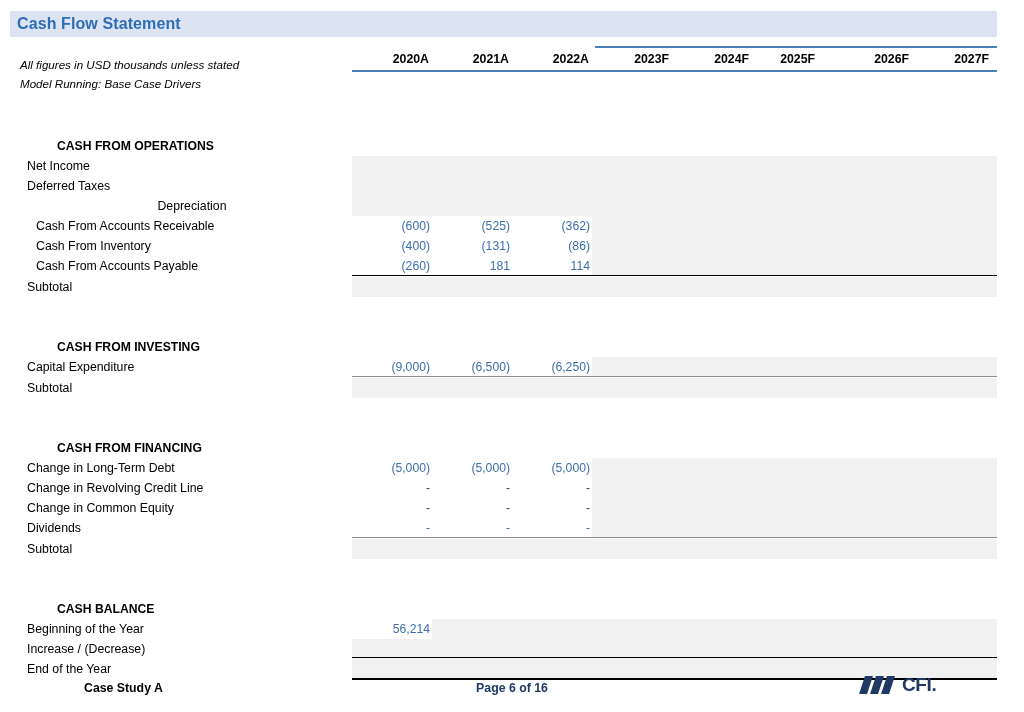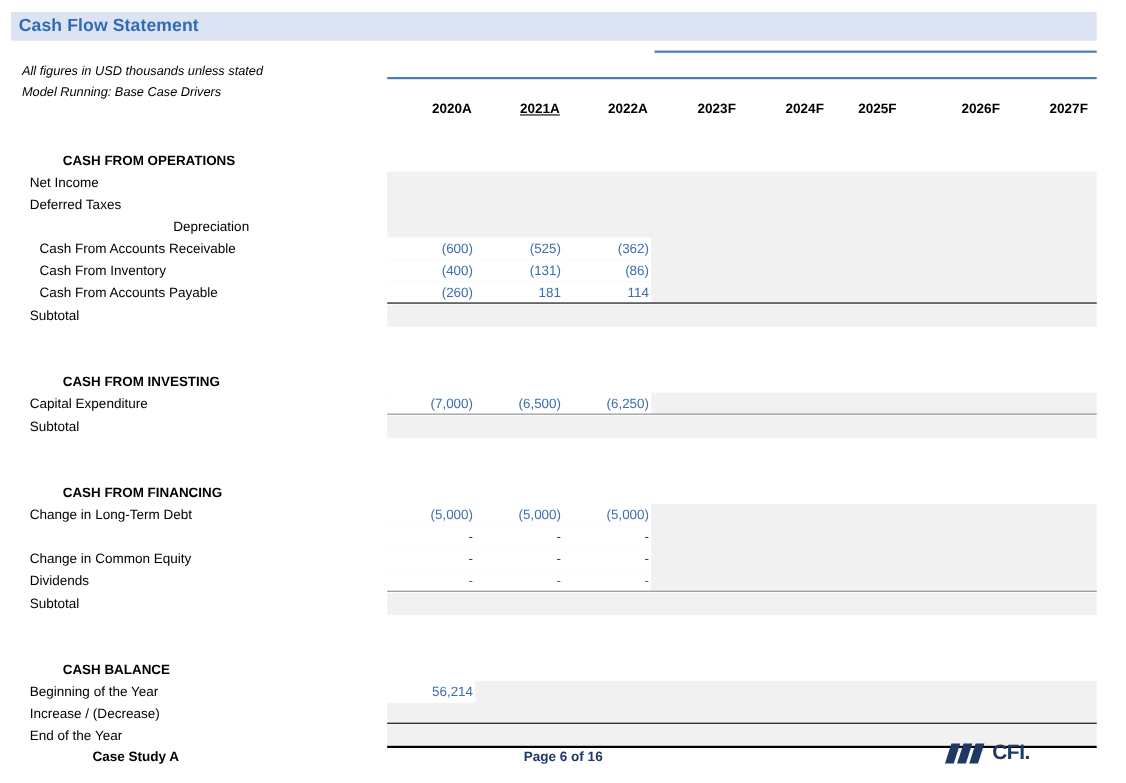--- a/index.html
+++ b/index.html
@@ -217,24 +217,24 @@
   </div>
 
   <div class="row" style="top:55px;">
     <span class="label italic">All figures in USD thousands unless stated</span>
   </div>
   <div class="row" style="top:74px;">
     <span class="label italic">Model Running: Base Case Drivers</span>
   </div>
 
   <div class="hdr-overline" style="top:46px;"></div>
-  <div class="row" style="top:48px;height:22px;margin-top:40px;">
+  <div class="row" style="top:48px;height:22px;">
     <div class="hdr-cells">
       <div class="hdr-cell" style="left:0px;">2020A</div>
-      <div class="hdr-cell" style="left:80px;text-decoration:underline;">2021A</div>
+      <div class="hdr-cell" style="left:80px;">2021A</div>
       <div class="hdr-cell" style="left:160px;">2022A</div>
       <div class="hdr-cell" style="left:240px;">2023F</div>
       <div class="hdr-cell" style="left:320px;">2024F</div>
       <div class="hdr-cell" style="left:386px;">2025F</div>
       <div class="hdr-cell" style="left:480px;">2026F</div>
       <div class="hdr-cell" style="left:560px;">2027F</div>
     </div>
   </div>
   <div class="hdr-underline" style="top:70px;"></div>
 
@@ -315,21 +315,21 @@
   </div>
 
   <div class="row" style="top:337px;">
     <span class="label ind0 section">CASH FROM INVESTING</span>
   </div>
 
   <div class="row" style="top:357px;">
     <div class="band"></div>
     <span class="label ind1">Capital Expenditure</span>
     <div class="cells">
-      <div class="cell c0 filled">(7,000)</div>
+      <div class="cell c0 filled">(9,000)</div>
       <div class="cell c1 filled">(6,500)</div>
       <div class="cell c2 filled">(6,250)</div>
     </div>
   </div>
 
   <div class="rule gray1" style="top:376px;"></div>
 
   <div class="row" style="top:378px;">
     <div class="band"></div>
     <span class="label ind1">Subtotal</span>
@@ -349,20 +349,21 @@
     <span class="label ind1">Change in Long-Term Debt</span>
     <div class="cells">
       <div class="cell c0 filled">(5,000)</div>
       <div class="cell c1 filled">(5,000)</div>
       <div class="cell c2 filled">(5,000)</div>
     </div>
   </div>
 
   <div class="row" style="top:478px;">
     <div class="band"></div>
+    <span class="label ind1">Change in Revolving Credit Line</span>
     <div class="cells">
       <div class="cell c0 filled dark">-</div>
       <div class="cell c1 filled dark">-</div>
       <div class="cell c2 filled dark">-</div>
     </div>
   </div>
 
   <div class="row" style="top:498px;">
     <div class="band"></div>
     <span class="label ind1">Change in Common Equity</span>

